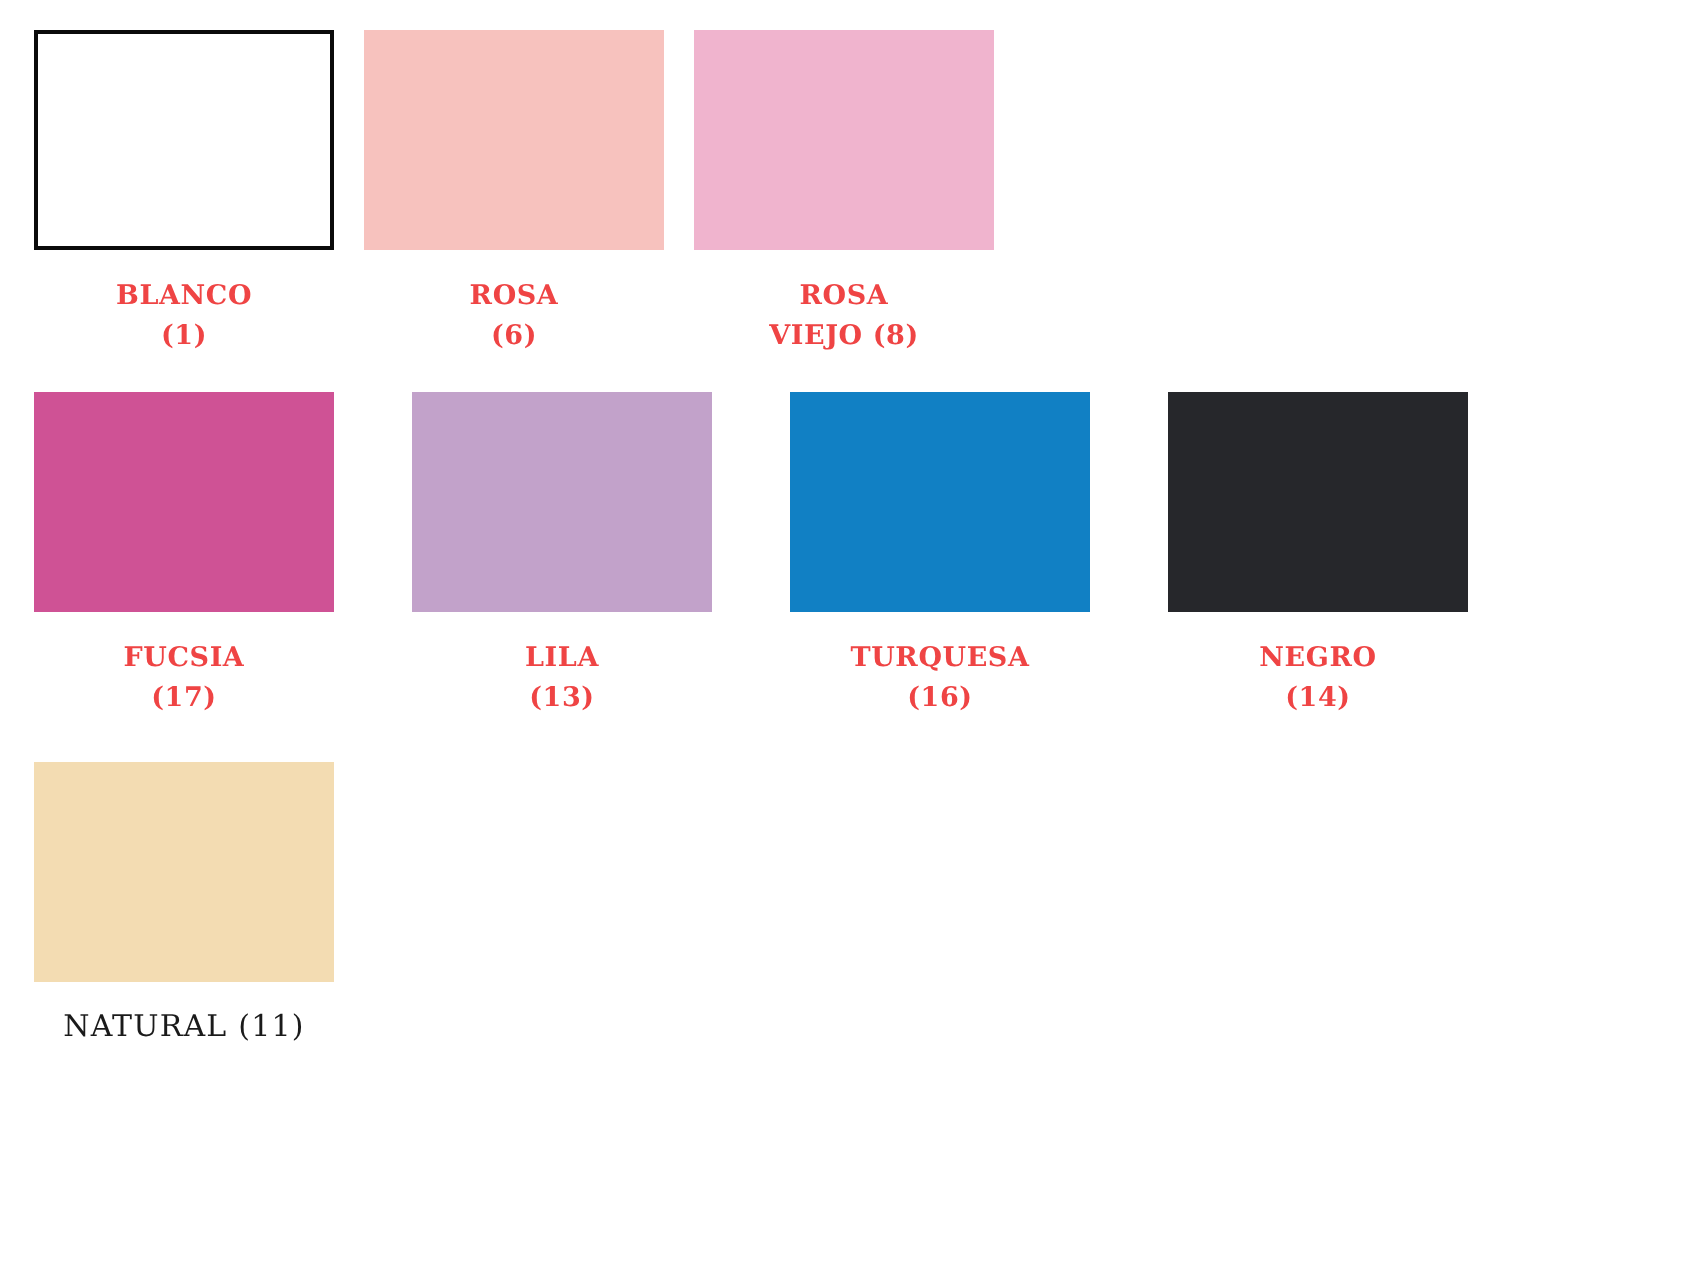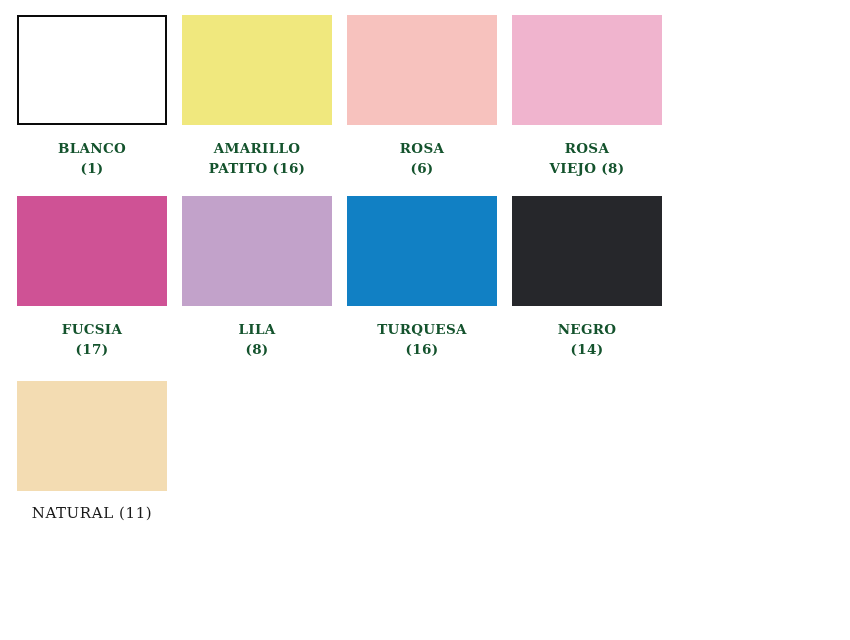--- a/index.html
+++ b/index.html
@@ -23,21 +23,21 @@
   }
 
   .swatch-row {
     display: flex;
     align-items: flex-start;
     padding-left: 17px;
     box-sizing: border-box;
   }
 
   #row-1 { padding-top: 15px; }
-  #row-2 { padding-top: 18px; }
+  #row-2 { padding-top: 18px; gap: 24px; }
   #row-3 { padding-top: 22px; gap: 44px; }
 
   .swatch-cell {
     width: 150px;
     margin-right: 15px;
     display: flex;
     flex-direction: column;
     align-items: center;
   }
 
@@ -53,21 +53,21 @@
   }
 
   .swatch-label {
     margin-top: 14px;
     text-align: center;
     font-family: "DejaVu Serif", "Liberation Serif", serif;
     font-weight: bold;
     font-size: 13.5px;
     line-height: 1.45;
     letter-spacing: 0.3px;
-    color: #14532d;
+    color: #ef4444;
     white-space: pre-line;
   }
 
   
   #row-3 .swatch-label {
     font-weight: normal;
     font-size: 15px;
     letter-spacing: 0.6px;
     margin-top: 12px;
     color: #1a1a1a;
@@ -79,25 +79,20 @@
 <div id="palette-board">
 
   <div class="swatch-row" id="row-1">
 
     <div class="swatch-cell">
       <span class="swatch-chip bordered" style="background-color: rgb(255, 255, 255);"></span>
       <span class="swatch-label">BLANCO
 (1)</span>
     </div>
 
-    <div class="swatch-cell">
-      <span class="swatch-chip" style="background-color: rgb(240, 232, 126);"></span>
-      <span class="swatch-label">AMARILLO
-PATITO (16)</span>
-    </div>
 
 
     <div class="swatch-cell">
       <span class="swatch-chip" style="background-color: rgb(247, 194, 190);"></span>
       <span class="swatch-label">ROSA
 (6)</span>
     </div>
 
     <div class="swatch-cell">
       <span class="swatch-chip" style="background-color: rgb(240, 180, 206);"></span>
@@ -111,21 +106,21 @@
 
     <div class="swatch-cell">
       <span class="swatch-chip" style="background-color: rgb(207, 82, 149);"></span>
       <span class="swatch-label">FUCSIA
 (17)</span>
     </div>
 
     <div class="swatch-cell">
       <span class="swatch-chip" style="background-color: rgb(194, 162, 202);"></span>
       <span class="swatch-label">LILA
-(8)</span>
+(13)</span>
     </div>
 
     <div class="swatch-cell">
       <span class="swatch-chip" style="background-color: rgb(17, 128, 196);"></span>
       <span class="swatch-label">TURQUESA
 (16)</span>
     </div>
 
 
     <div class="swatch-cell">

